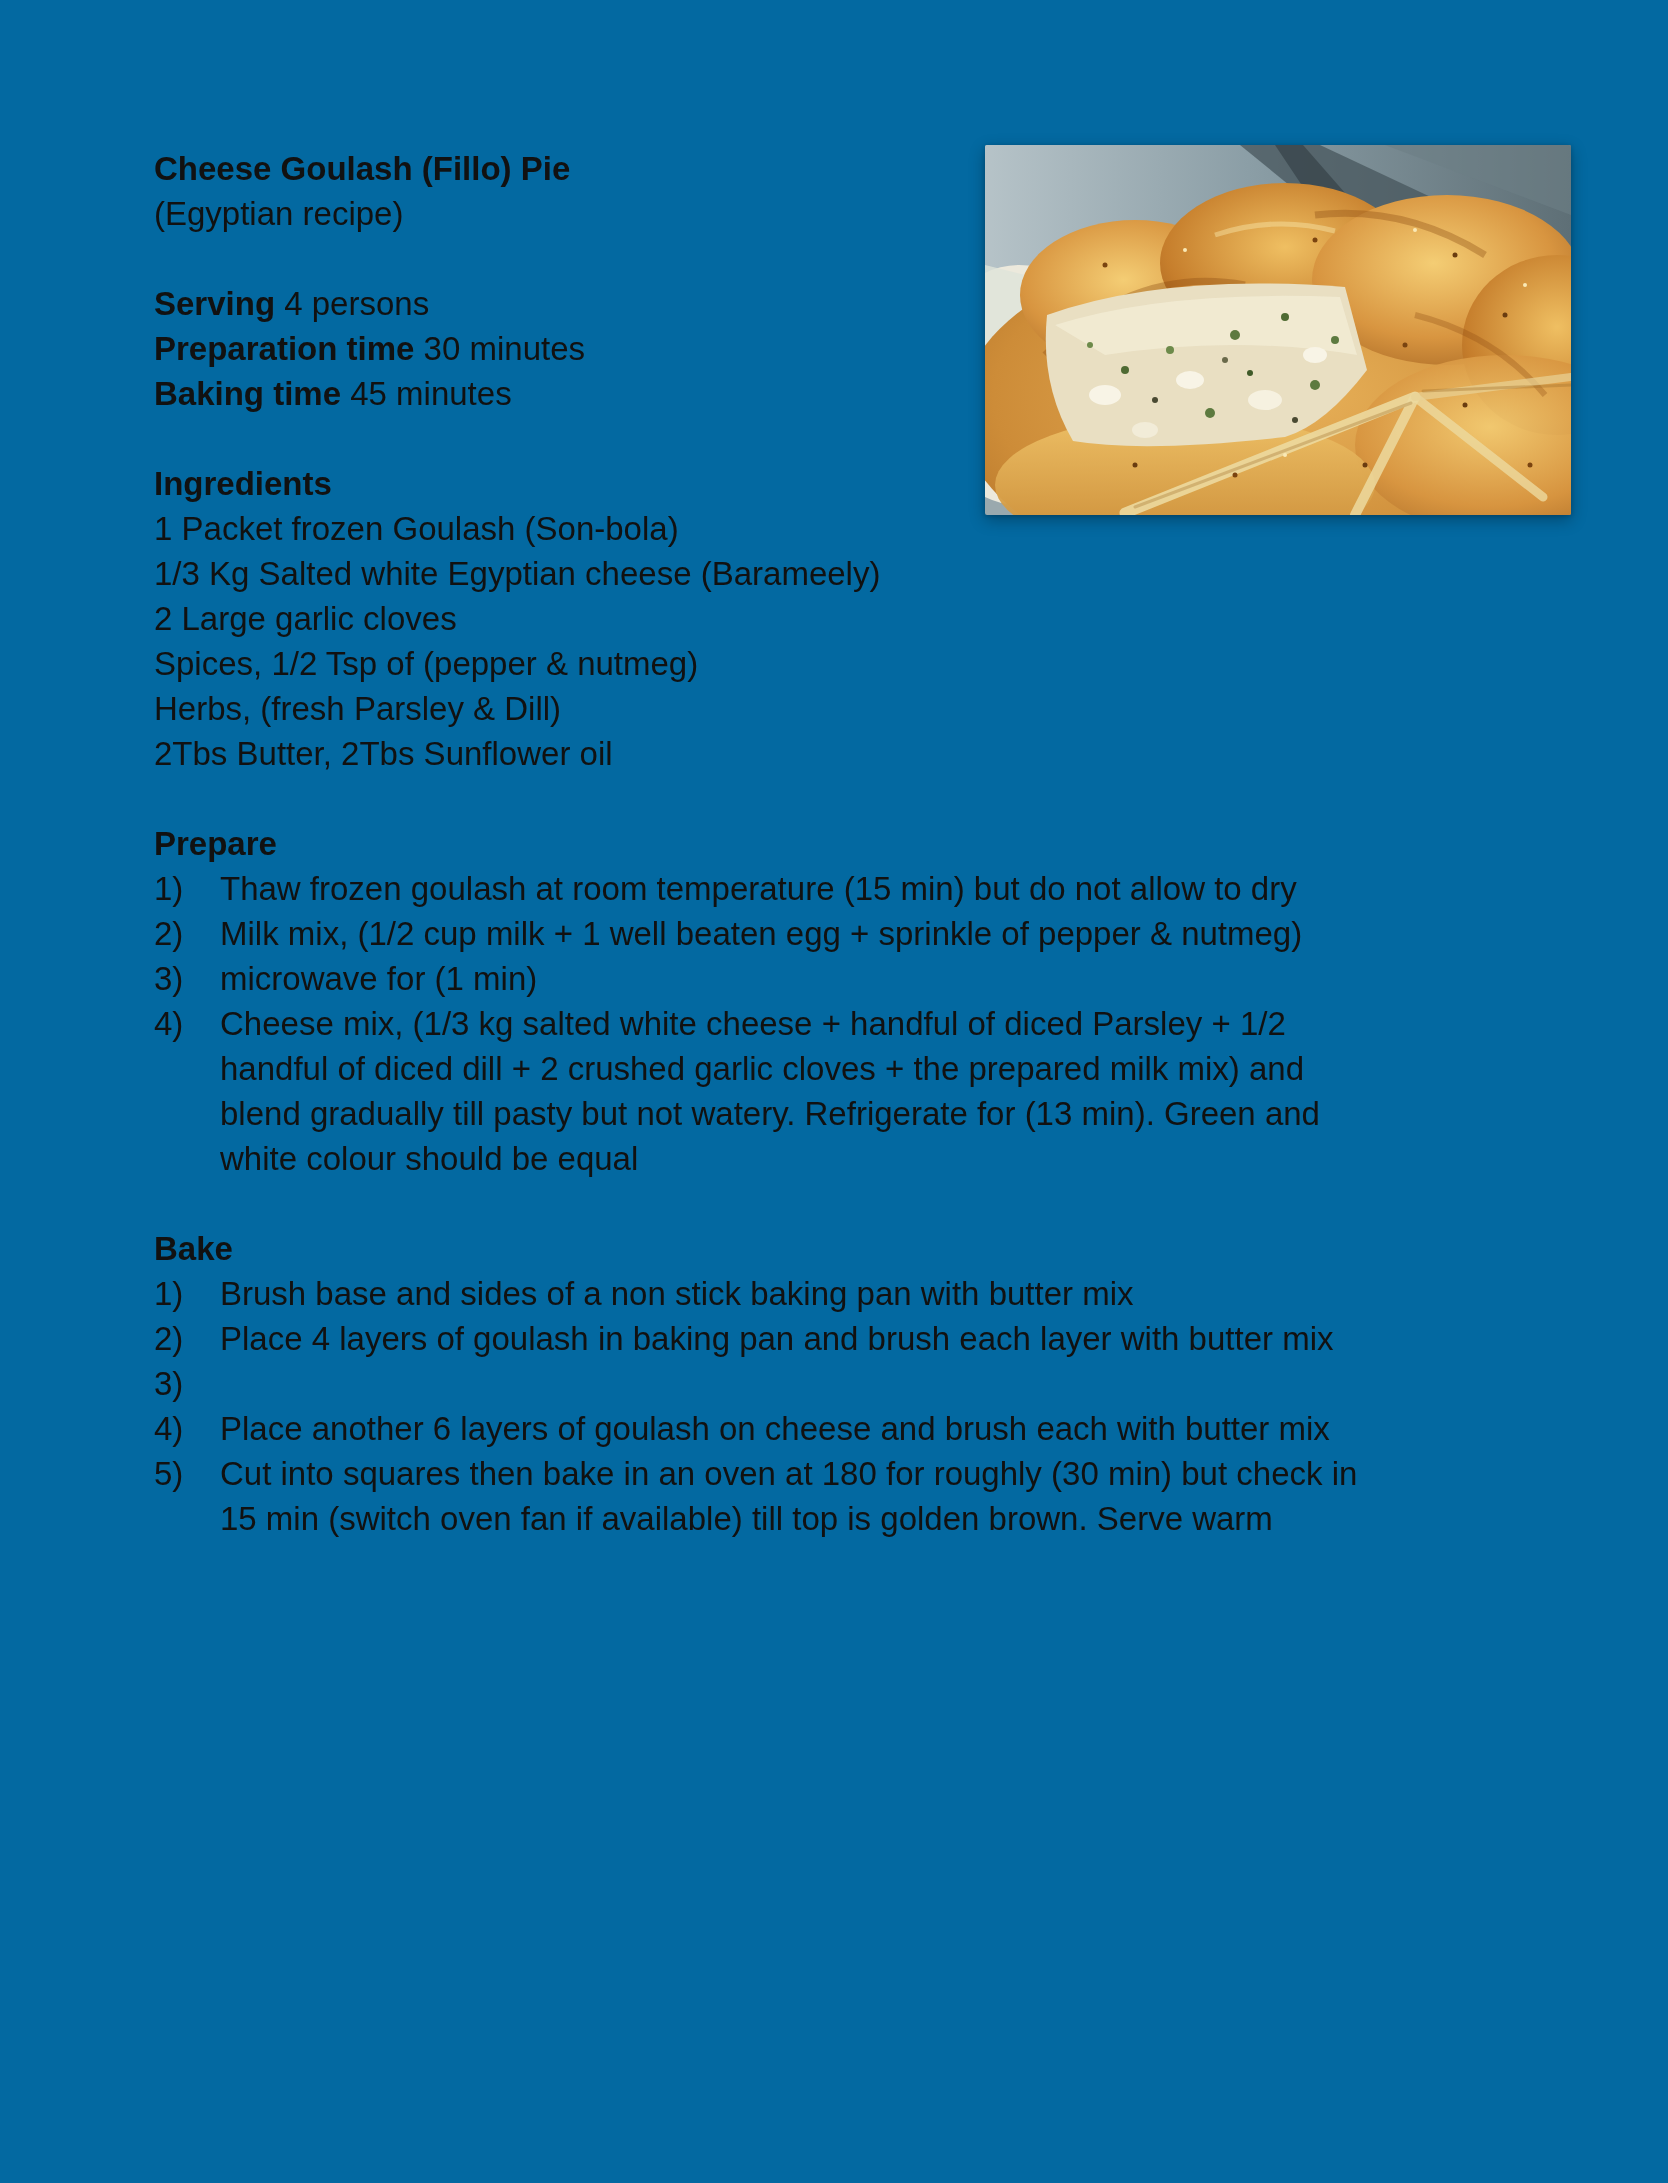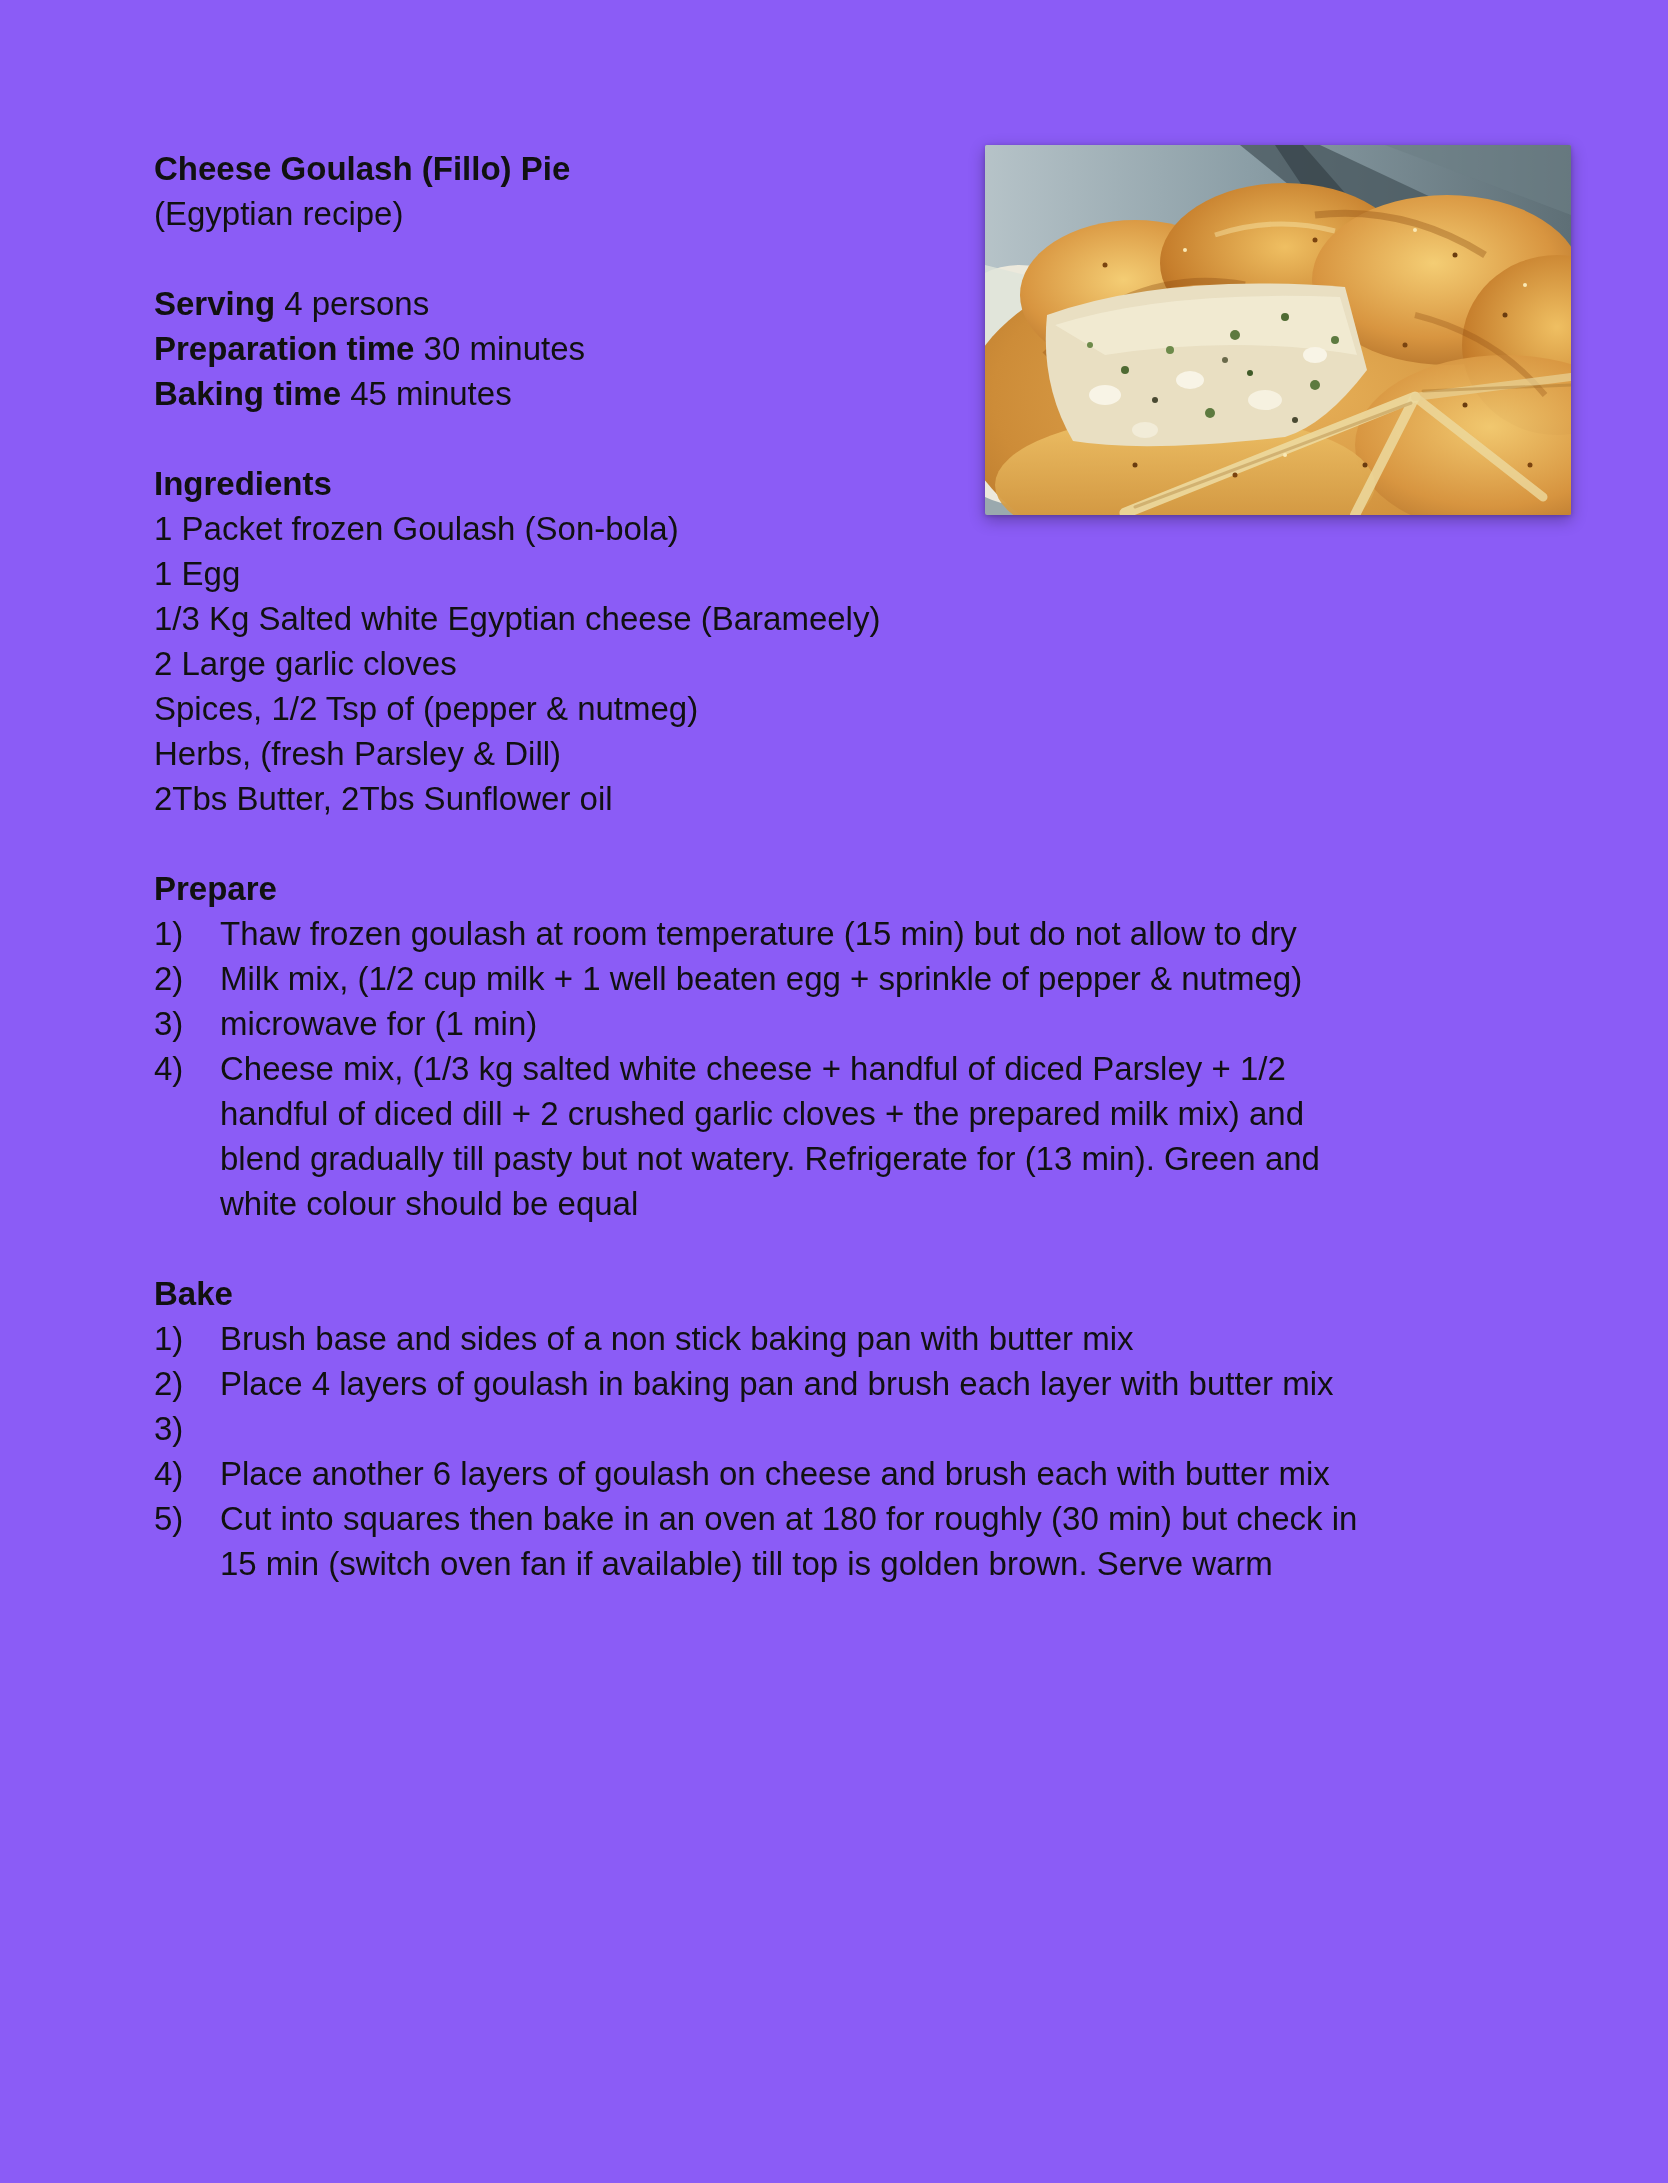--- a/index.html
+++ b/index.html
@@ -1,21 +1,21 @@
 <!DOCTYPE html>
 <html><head>
 <meta charset="utf-8">
 <style>
   html,body{margin:0;padding:0;background:#ffffff;}
   body{
     width:1668px;height:2183px;
     font-family:"Liberation Sans", sans-serif;
     color:#111111;
   }
-  .page{position:relative;width:1668px;height:2183px;background:#8b5cf6;overflow:hidden;}
+  .page{position:relative;width:1668px;height:2183px;background:#0369a1;overflow:hidden;}
   .content{
     position:absolute;left:154px;top:146px;
     font-size:33px;line-height:45px;
   }
   .line{white-space:nowrap;height:45px;}
   .blank{height:45px;}
   .b{font-weight:bold;}
   .step{display:flex;}
   .num{flex:0 0 66px;width:66px;}
   .step-lines .line{height:45px;}
@@ -139,21 +139,20 @@
     <div class="line">(Egyptian recipe)</div>
     <div class="line blank"></div>
 
     <div class="line"><span class="b">Serving</span> <span>4 persons</span></div>
     <div class="line"><span class="b">Preparation time</span> <span>30 minutes</span></div>
     <div class="line"><span class="b">Baking time</span> <span>45 minutes</span></div>
     <div class="line blank"></div>
 
     <div class="line b">Ingredients</div>
     <div class="line">1 Packet frozen Goulash (Son-bola)</div>
-    <div class="line">1 Egg</div>
     <div class="line">1/3 Kg Salted white Egyptian cheese (Barameely)</div>
     <div class="line">2 Large garlic cloves</div>
     <div class="line">Spices, 1/2 Tsp of (pepper &amp; nutmeg)</div>
     <div class="line">Herbs, (fresh Parsley &amp; Dill)</div>
     <div class="line">2Tbs Butter, 2Tbs Sunflower oil</div>
     <div class="line blank"></div>
 
     <div class="line b">Prepare</div>
     <div class="step">
       <div class="num line">1)</div>

